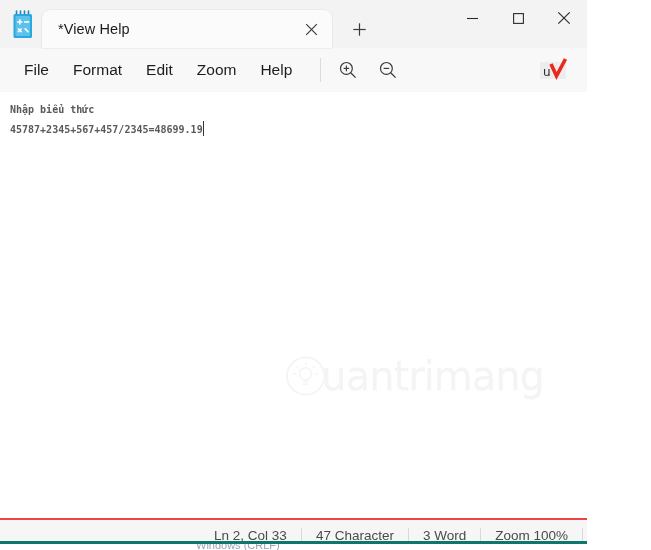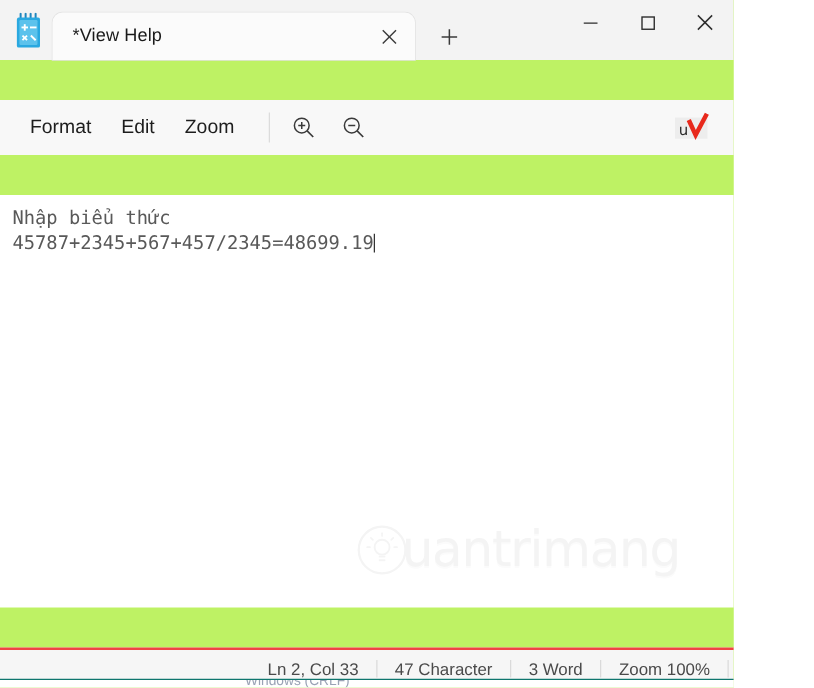--- a/index.html
+++ b/index.html
@@ -12,26 +12,25 @@
     overflow: hidden;
     background: #ffffff;
     font-family: "Liberation Sans", sans-serif;
     -webkit-font-smoothing: antialiased;
   }
 
   #app-window {
     position: relative;
     width: 587px;
     height: 550px;
-    background: #bef264;
+    background: #1d4ed8;
     box-sizing: border-box;
     display: flex;
     flex-direction: column;
     overflow: hidden;
-    gap: 32px;
   }
 
   
   #titlebar {
     position: relative;
     height: 48px;
     flex: 0 0 48px;
     background: #f3f3f3;
     display: flex;
     align-items: flex-end;
@@ -161,25 +160,26 @@
     background: #ffffff;
     overflow: hidden;
   }
 
   #editor-text {
     position: absolute;
     top: 8px;
     left: 10px;
     right: 10px;
     font-family: "DejaVu Sans Mono", "Liberation Mono", monospace;
-    font-size: 15px;
+    font-size: 10px;
     line-height: 20px;
     color: #595959;
     white-space: pre;
     z-index: 2;
+    font-weight: bold;
   }
 
   #caret {
     display: inline-block;
     width: 1px;
     height: 15px;
     background: #333333;
     vertical-align: -3px;
     margin-left: 0px;
   }
@@ -233,21 +233,21 @@
     flex: 0 0 auto;
   }
 
   #bottom-strip {
     position: absolute;
     left: 0;
     right: 0;
     bottom: 0;
     height: 6px;
     background: #ffffff;
-    border-top: 1px solid #0f766e;
+    border-top: 3px solid #0f766e;
     overflow: hidden;
   }
   #bottom-strip-ghost {
     position: absolute;
     left: 196px;
     top: -5px;
     font-size: 11px;
     color: #9aa3b5;
     font-family: "Liberation Sans", sans-serif;
     white-space: nowrap;
@@ -323,23 +323,25 @@
       <div class="wc-btn" id="wc-close">
         <svg width="14" height="14" viewBox="0 0 14 14" xmlns="http://www.w3.org/2000/svg">
           <line x1="1.3" y1="1.3" x2="12.7" y2="12.7" stroke="#2b2b2b" stroke-width="1.15"></line>
           <line x1="12.7" y1="1.3" x2="1.3" y2="12.7" stroke="#2b2b2b" stroke-width="1.15"></line>
         </svg>
       </div>
     </div>
   </div>
 
   <div id="menubar">
+    <div class="menu-item">File</div>
     <div class="menu-item">Format</div>
     <div class="menu-item">Edit</div>
     <div class="menu-item">Zoom</div>
+    <div class="menu-item">Help</div>
 
     <div id="menu-sep"></div>
 
     <div class="zoom-btn">
       <svg width="20" height="20" viewBox="0 0 20 20" xmlns="http://www.w3.org/2000/svg">
         <circle cx="8.4" cy="8.4" r="5.9" fill="none" stroke="#3a3a3a" stroke-width="1.2"></circle>
         <line x1="12.7" y1="12.7" x2="17.6" y2="17.6" stroke="#3a3a3a" stroke-width="1.3"></line>
         <line x1="5.6" y1="8.4" x2="11.2" y2="8.4" stroke="#3a3a3a" stroke-width="1.2"></line>
         <line x1="8.4" y1="5.6" x2="8.4" y2="11.2" stroke="#3a3a3a" stroke-width="1.2"></line>
       </svg>

